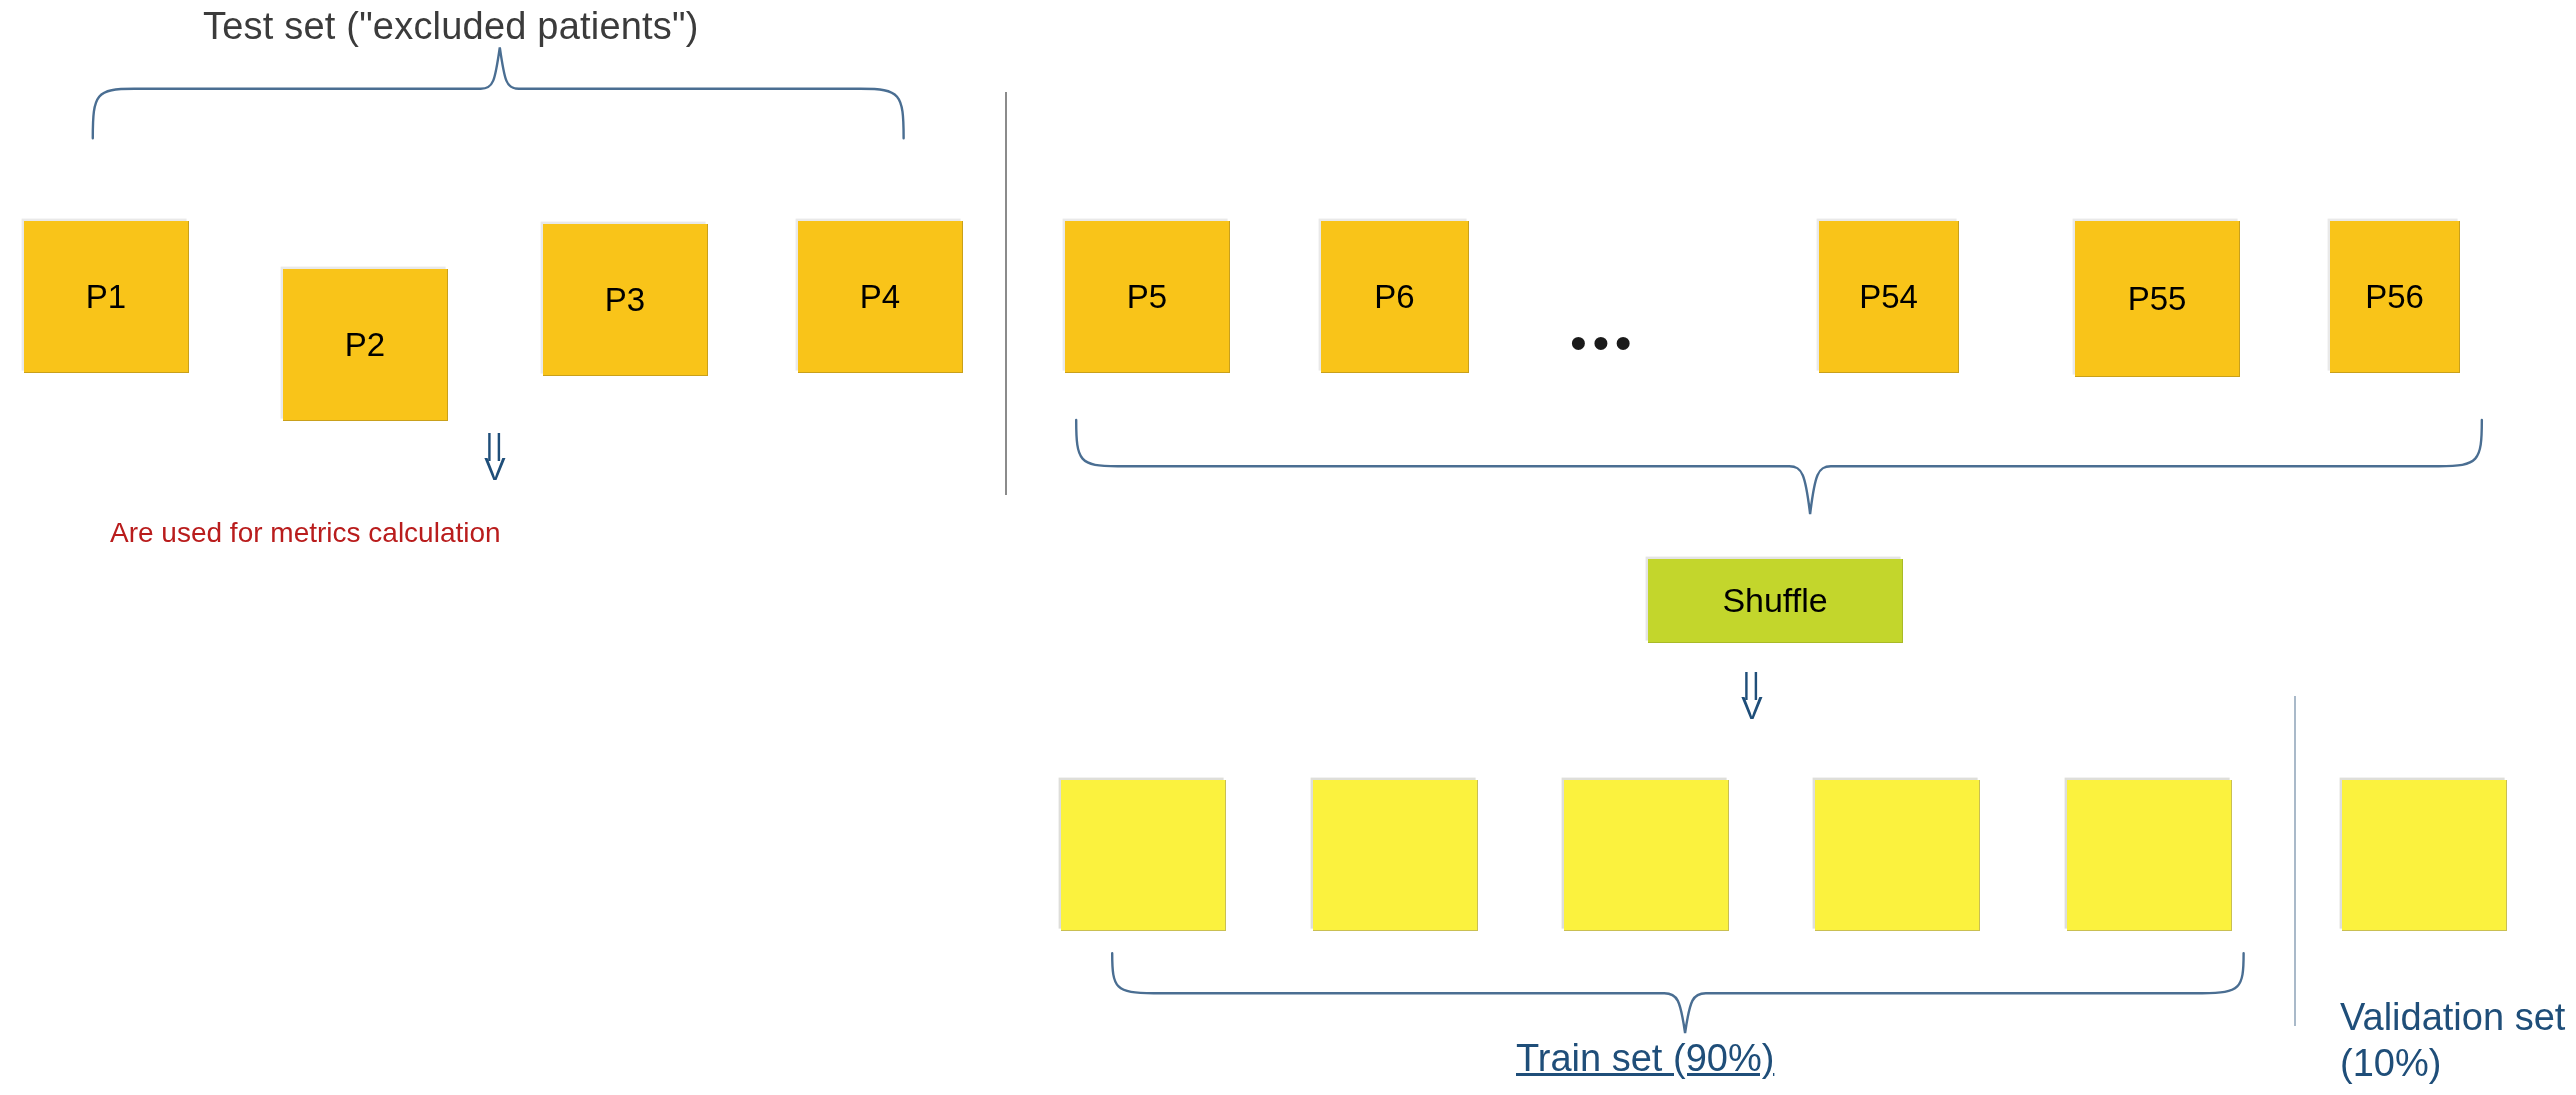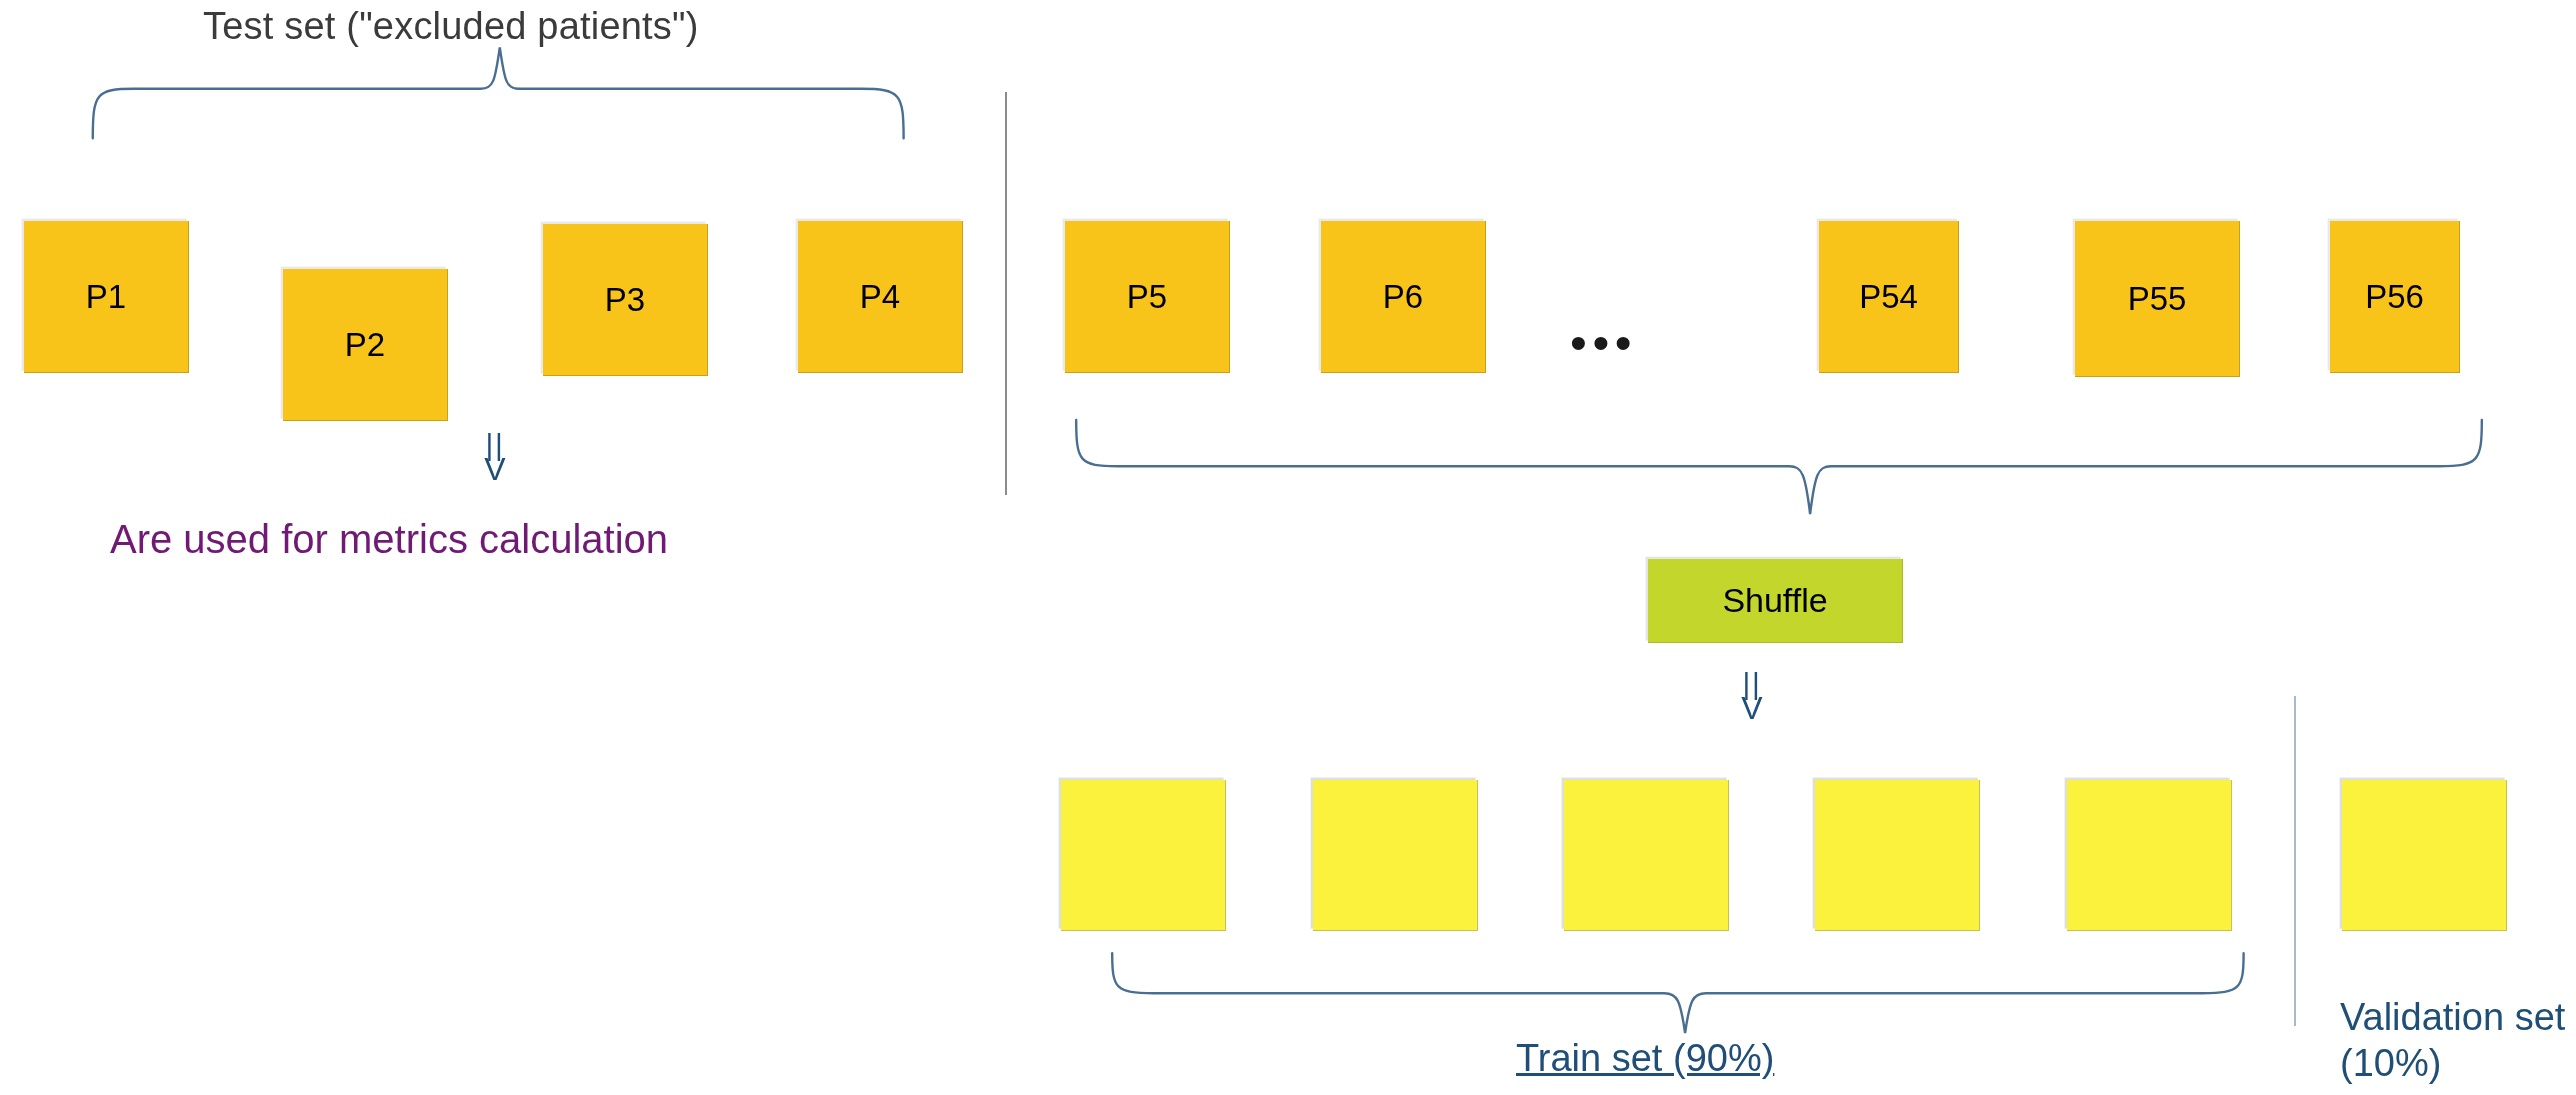--- a/index.html
+++ b/index.html
@@ -28,22 +28,22 @@
   .title-text {
     font-size: 38px;
     color: #3b3b3b;
     letter-spacing: 0.2px;
   }
   .caption-navy {
     font-size: 38px;
     color: #1f4e79;
   }
   .caption-navy-lg {
-    font-size: 40px;
-    color: #701a75;
+    font-size: 28px;
+    color: #b91c1c;
   }
   .wrap-cap {
     white-space: normal;
     width: 239px;
     line-height: 1.22;
   }
 
   
   .eqvee {
     position: absolute;
@@ -136,21 +136,21 @@
   <div class="vline vline-grey" style="left:1005px; top:92px; height:403px;"></div>
 
   <div class="eqvee" style="left:455px; top:431px; width:80px;">
     <span class="bars">||</span>
     <span class="vee">V</span>
   </div>
 
   <div class="txt caption-navy-lg" style="left:110px; top:517px;">Are used for metrics calculation</div>
 
   <div class="pbox amber" style="left:1065px; top:221px; width:165px; height:152px;">P5</div>
-  <div class="pbox amber" style="left:1321px; top:221px; width:165px; height:152px;">P6</div>
+  <div class="pbox amber" style="left:1321px; top:221px; width:148px; height:152px;">P6</div>
 
   <div class="dots" style="left:1570px; top:319px;">•••</div>
 
   <div class="pbox amber" style="left:1819px; top:221px; width:140px; height:152px;">P54</div>
   <div class="pbox amber" style="left:2075px; top:221px; width:165px; height:156px;">P55</div>
   <div class="pbox amber" style="left:2330px; top:221px; width:130px; height:152px;">P56</div>
 
   <svg class="brace" style="left:1073px; top:415px;" width="1420" height="108" viewBox="0 0 1780 135">
     <path d="M4,6 C4,58 8,64 56,64 L898,64 C914,64 918,74 924,124
              C930,74 934,64 950,64 L1712,64 C1762,64 1766,58 1766,6"></path>

